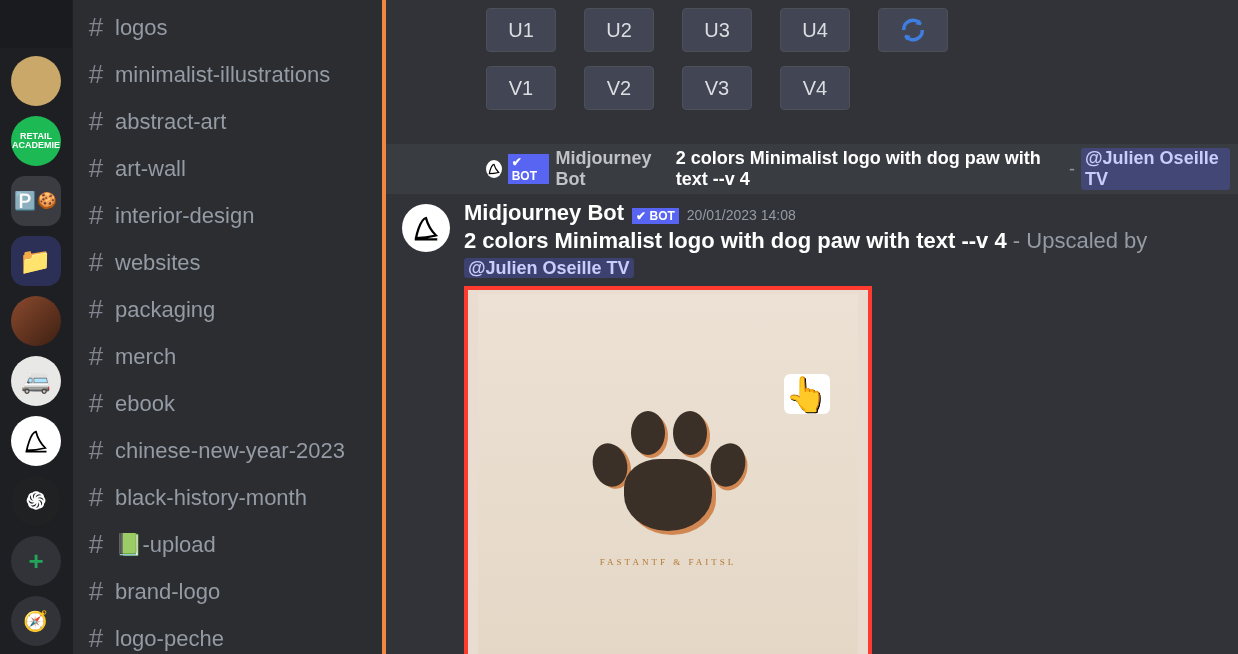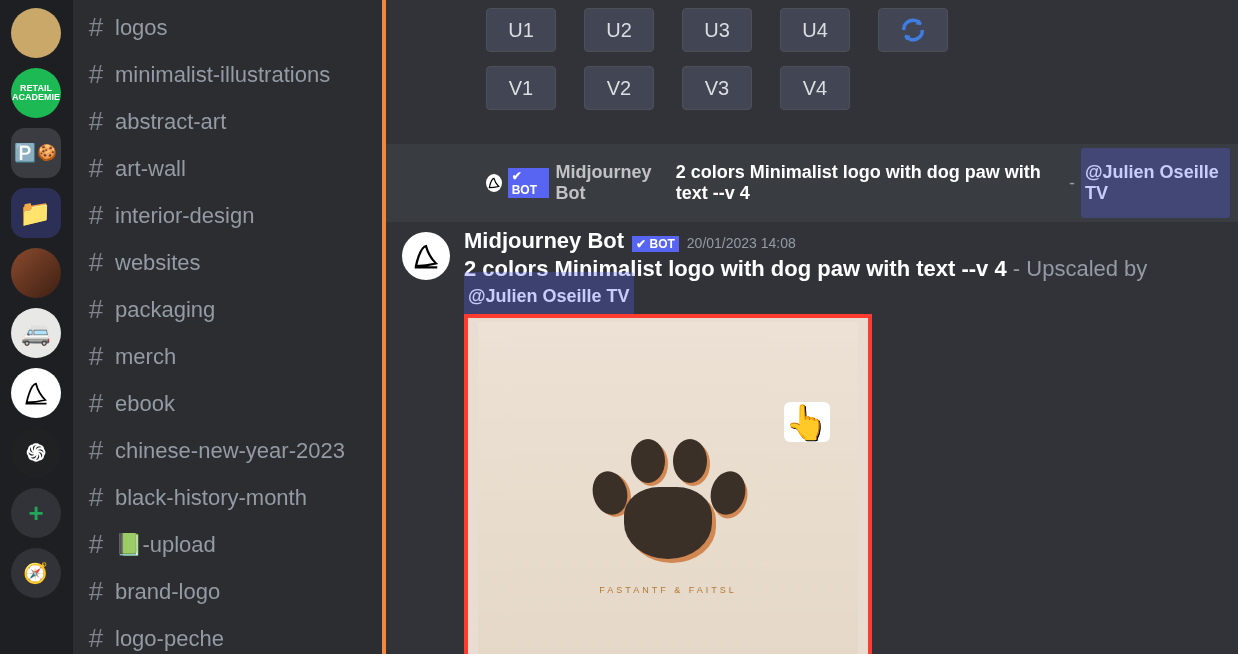--- a/index.html
+++ b/index.html
@@ -13,20 +13,21 @@
       display: flex;
     }
     .server-bar {
       width: 72px;
       background: #1e1f22;
       display: flex;
       flex-direction: column;
       align-items: center;
       padding-top: 8px;
       gap: 10px;
+      margin-top: 48px;
     }
     .server-icon {
       width: 50px;
       height: 50px;
       border-radius: 50%;
       background: #313338;
       display: flex;
       align-items: center;
       justify-content: center;
       font-size: 11px;
@@ -115,21 +116,21 @@
       font-size: 12px;
       font-weight: 700;
       padding: 1px 4px;
       border-radius: 0;
       display: flex;
       align-items: center;
       gap: 2px;
     }
     .hover-name { color: #c0c2c6; font-size: 18px; font-weight: 600; }
     .hover-prompt { color: #fff; font-size: 18px; font-weight: 700; }
-    .mention { color: #c9cdfb; background: rgba(88,101,242,.3); padding: 14px 4px; border-radius: 3px; font-size: 18px; font-weight: 600; }
+    .mention { color: #c9cdfb; background: rgba(88,101,242,.3); padding: 0 4px; border-radius: 3px; font-size: 18px; font-weight: 600; }
     .message {
       display: flex;
       padding: 6px 16px 0 16px;
       gap: 14px;
     }
     .avatar {
       width: 48px;
       height: 48px;
       border-radius: 50%;
       background: #fff;
@@ -195,21 +196,21 @@
     .toe.t4 { left: 128px; top: 42px; transform: rotate(15deg); }
     .img-title {
       font-family: Georgia, serif;
       font-size: 28px;
       font-weight: 700;
       letter-spacing: 4px;
       color: #3f352c;
       margin-top: 22px;
     }
     .img-sub {
-      font-family: Liberation Sans, sans-serif;
+      font-family: Liberation Serif, serif;
       font-size: 9px;
       letter-spacing: 3px;
       color: #b37834;
       margin-top: 16px;
     }
     .cursor-hand {
       position: absolute;
       top: 80px;
       right: 28px;
       font-size: 34px;

